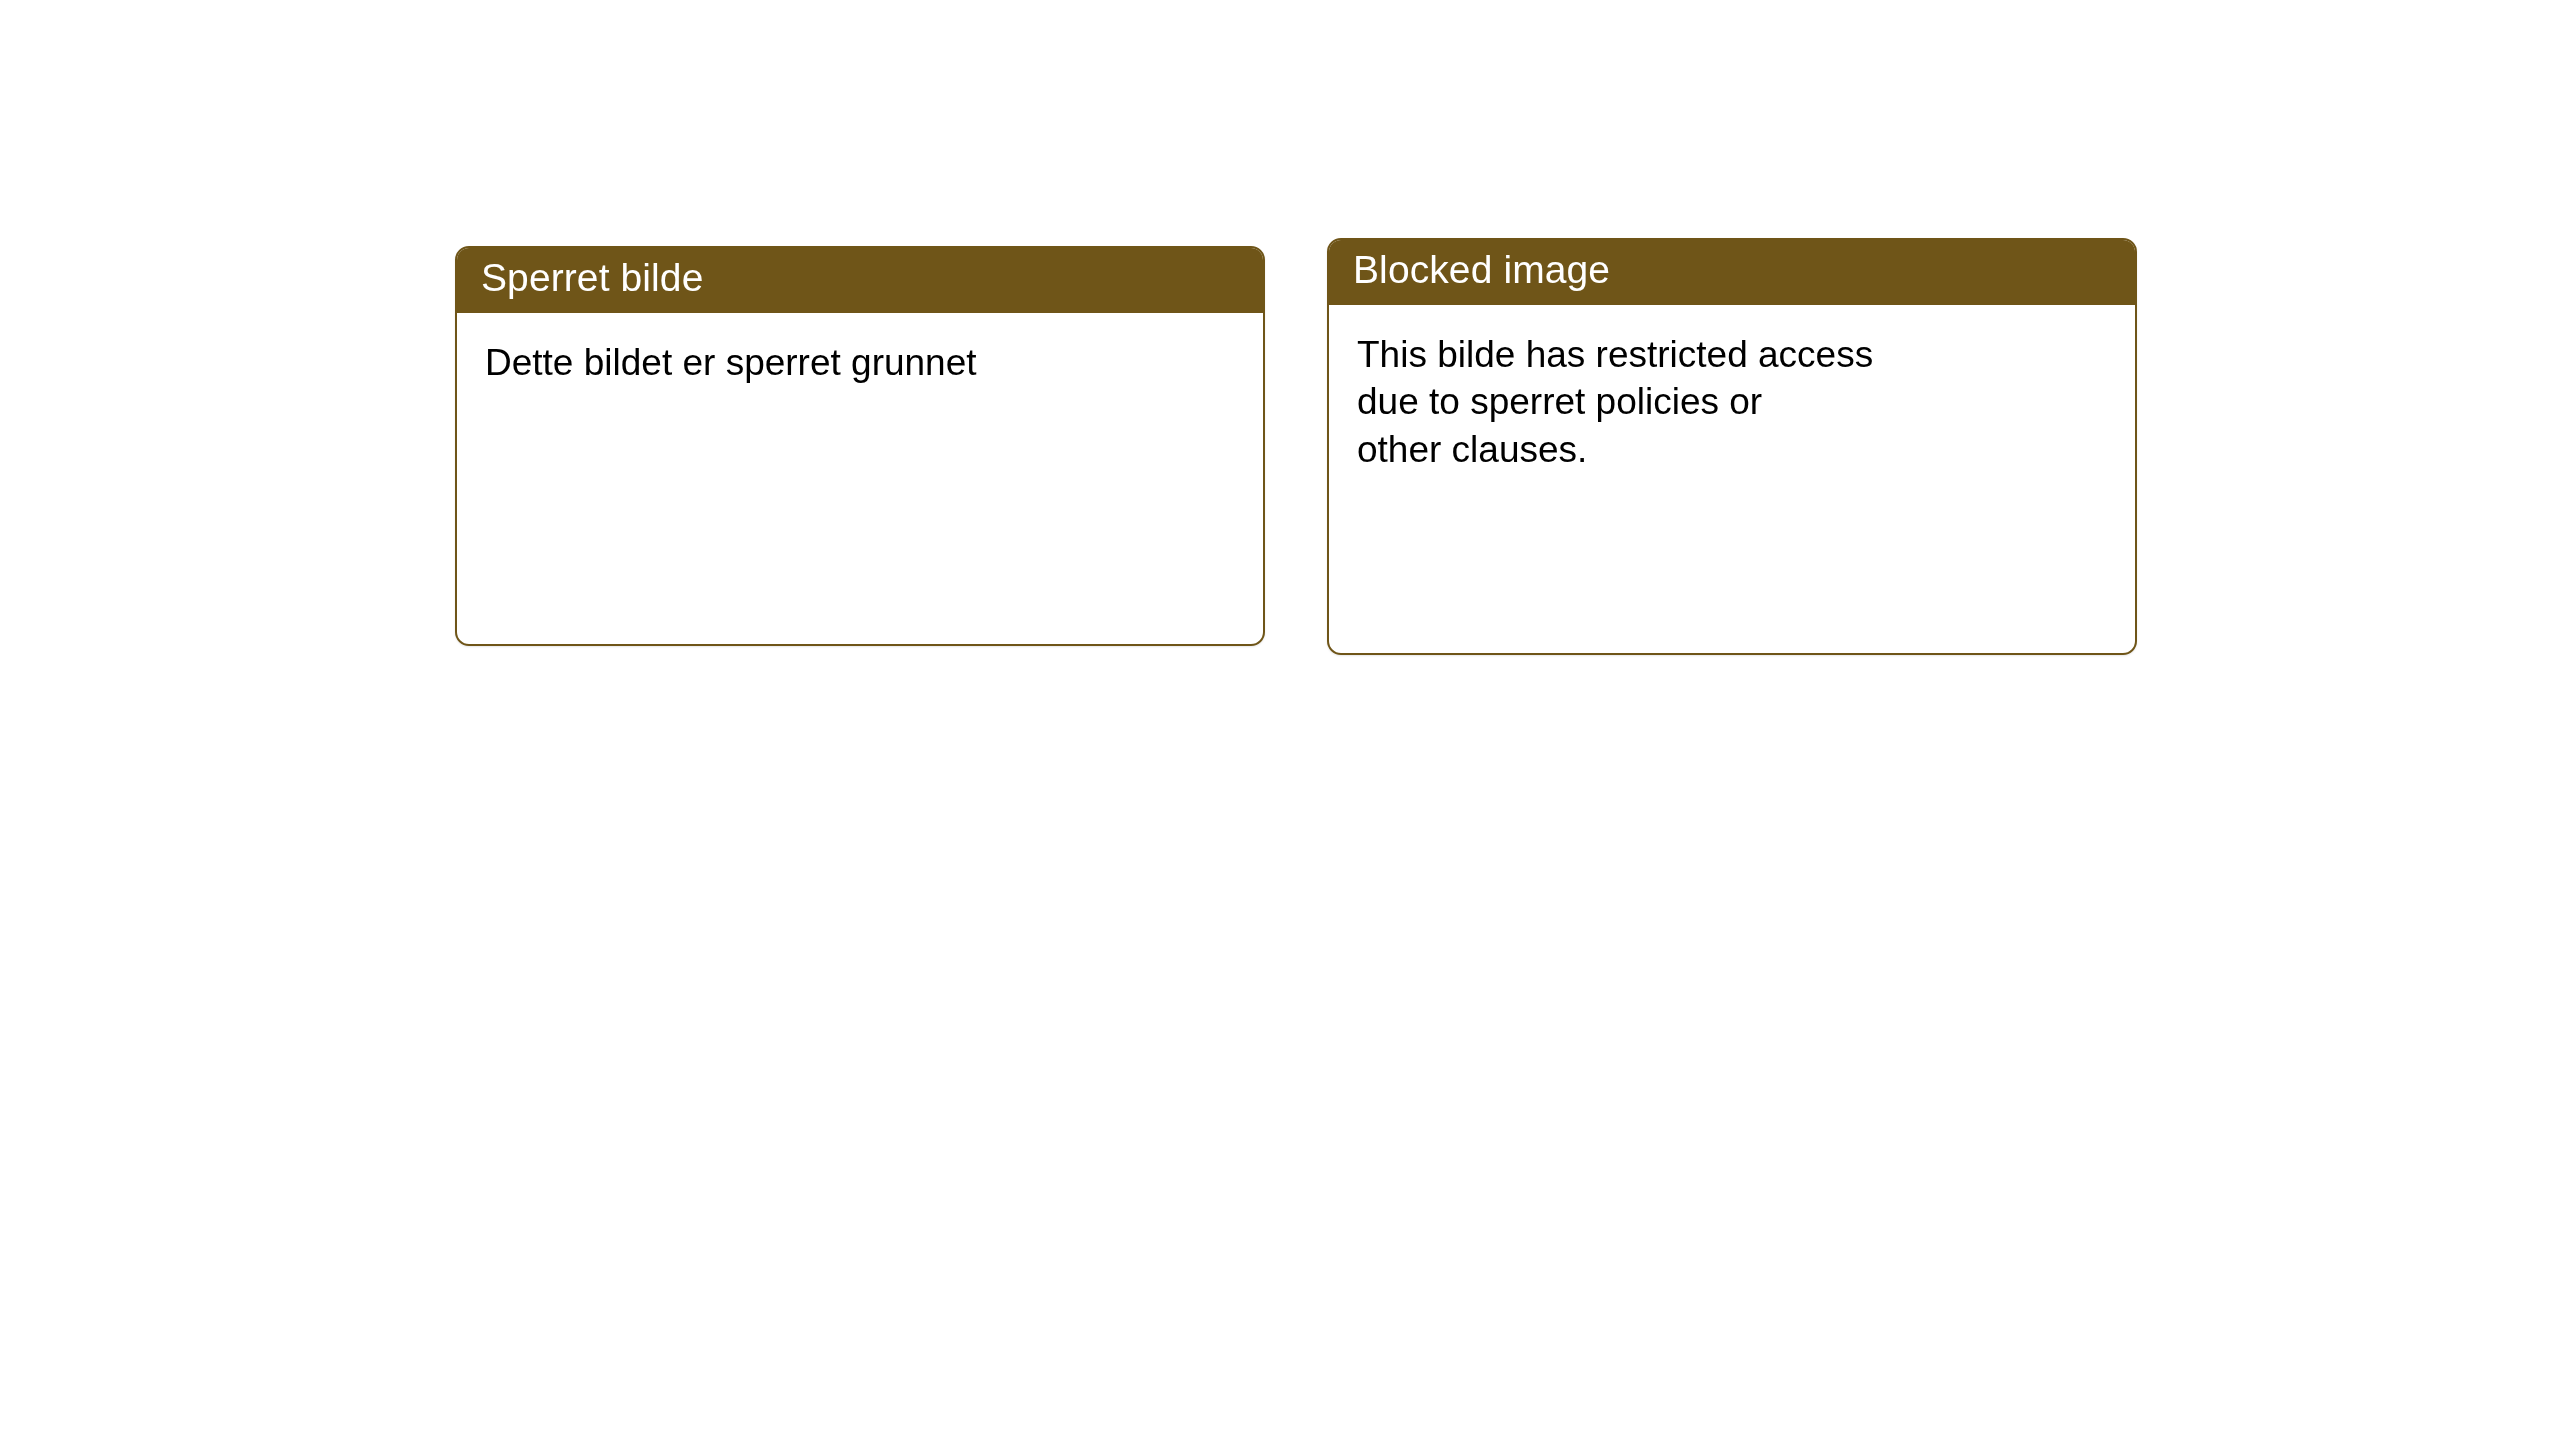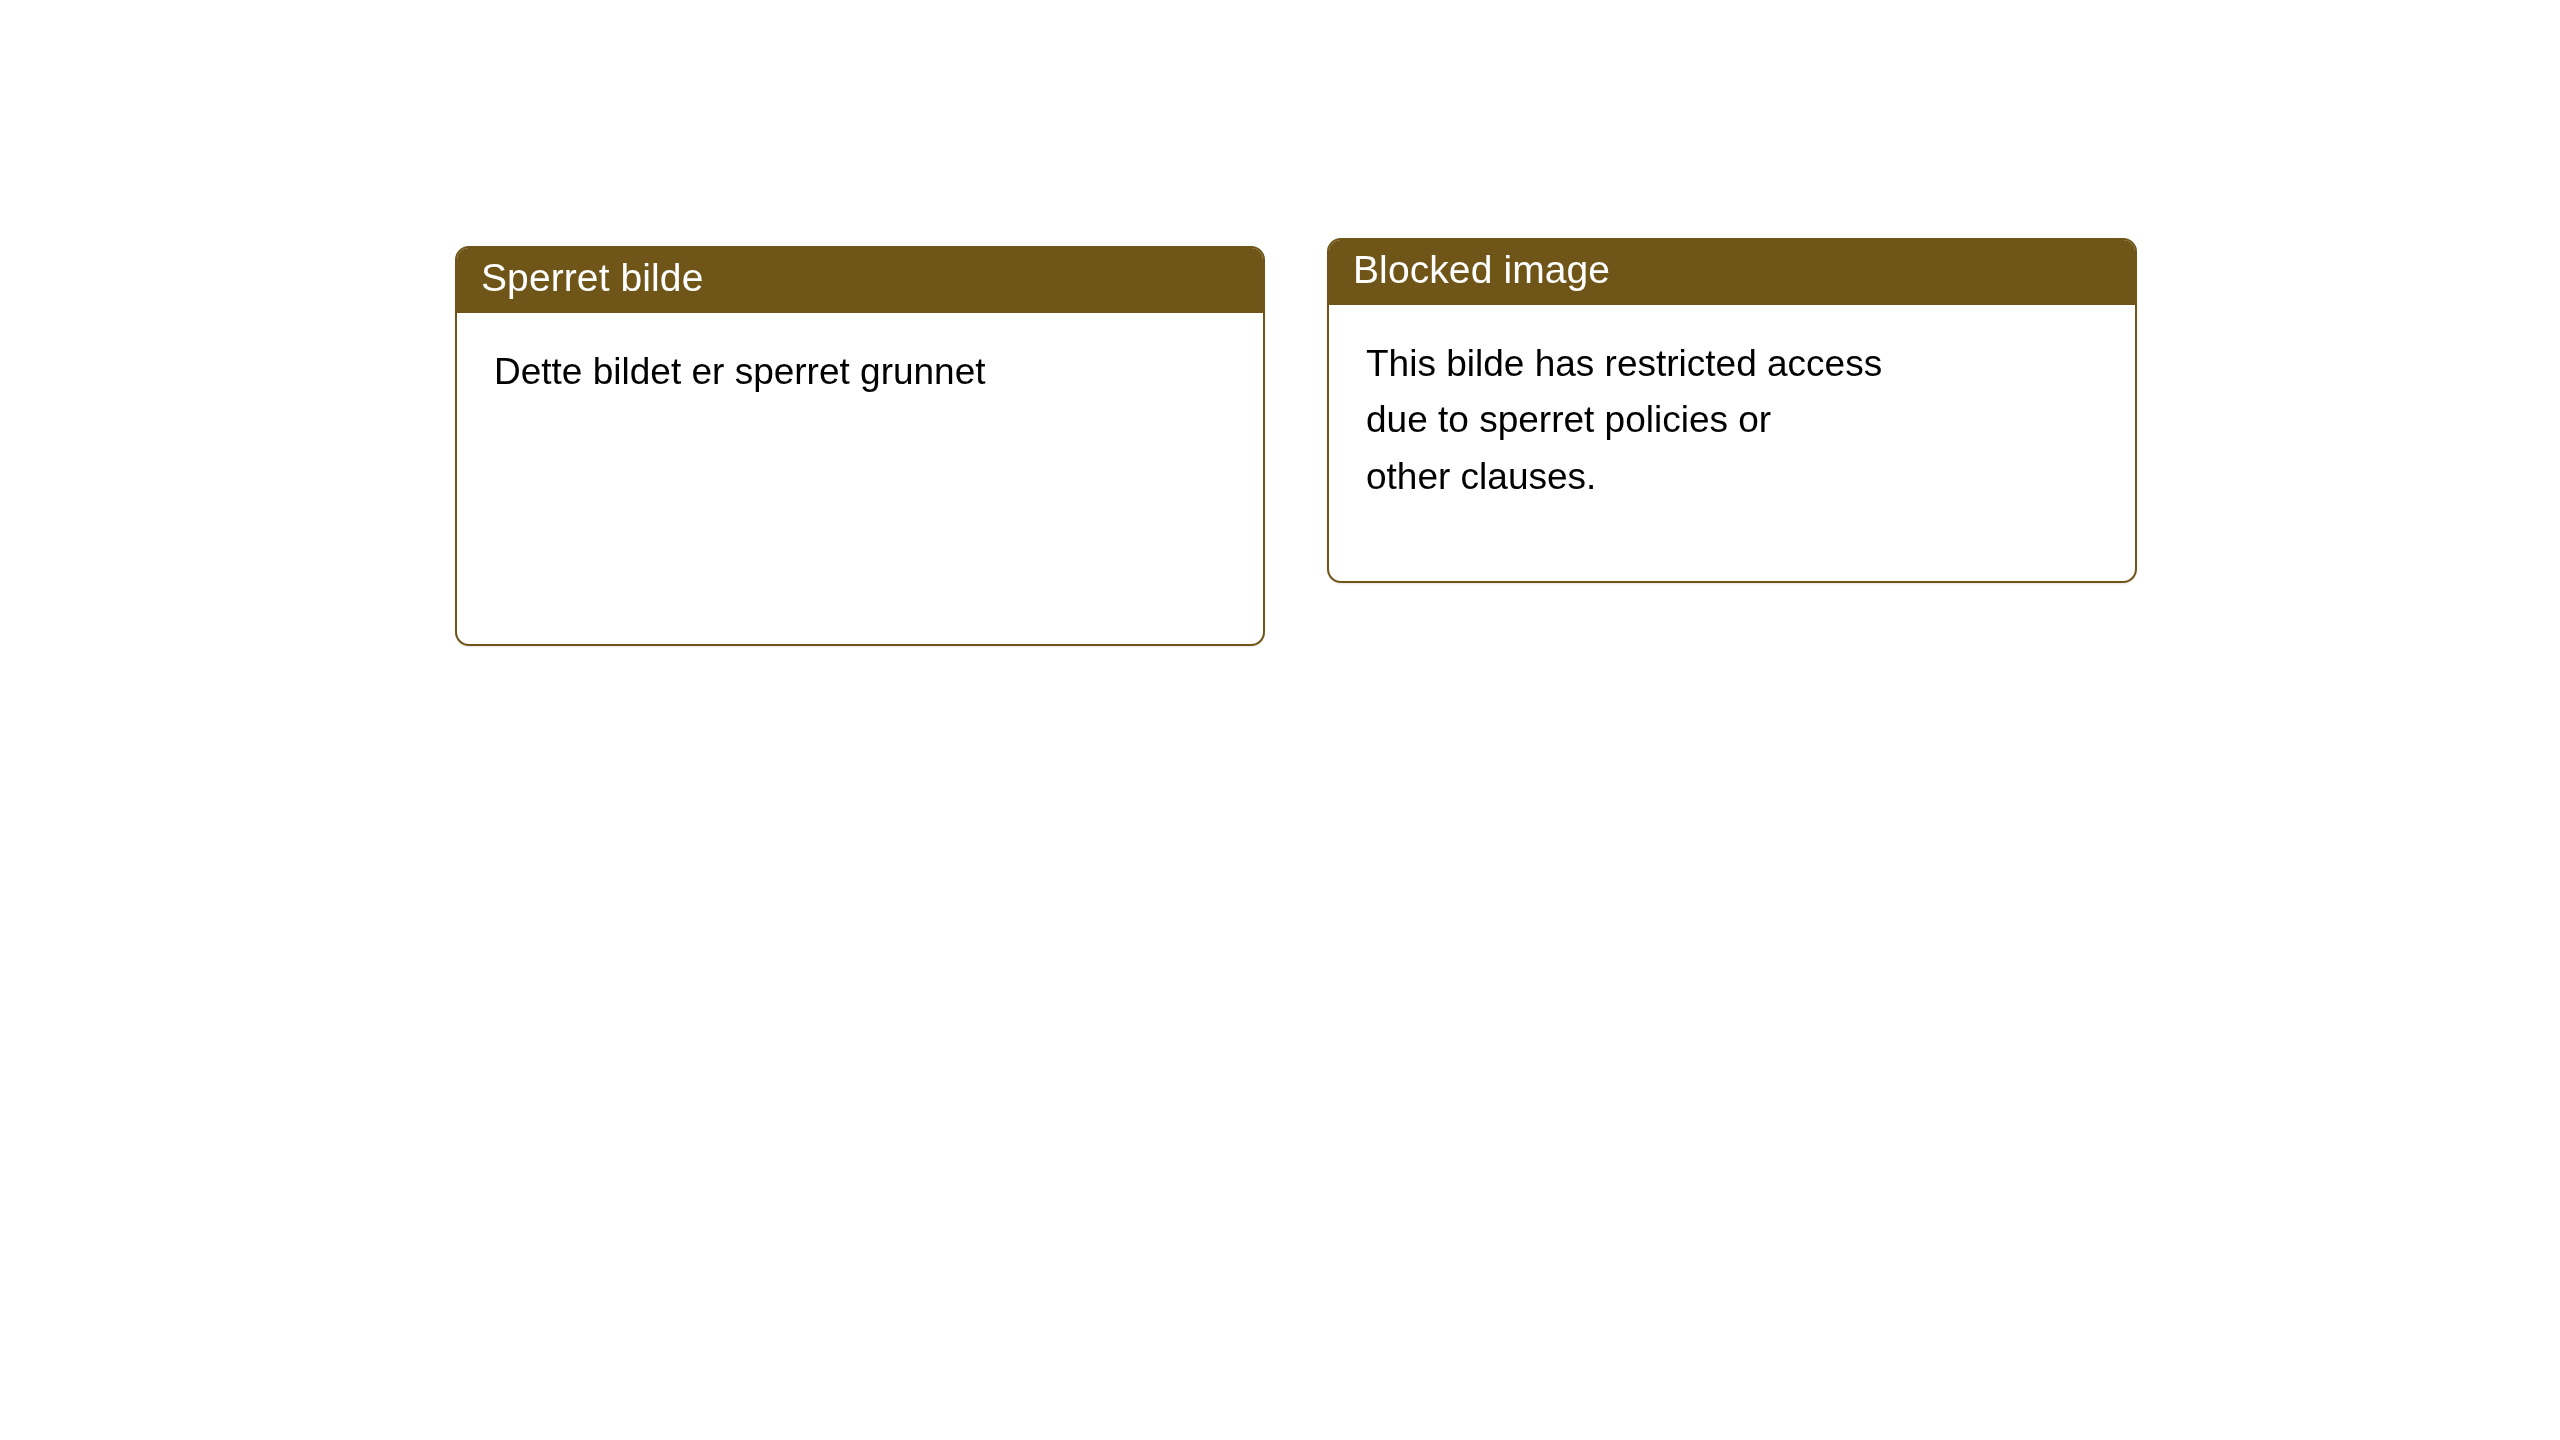--- a/index.html
+++ b/index.html
@@ -43,39 +43,39 @@
   }
   .notice-card .card-body {
     box-sizing: border-box;
     padding: 26px 28px 0 28px;
     color: #000000;
     font-size: 36px;
     line-height: 1.28;
     font-weight: 400;
   }
   .notice-card .card-body p {
-    margin: 9px;
+    margin: 0;
   }
 
   
   #card-no {
     left: 455px;
     top: 246px;
     width: 810px;
     height: 400px;
   }
   #card-no .card-header { font-size: 39px; }
   #card-no .card-body { font-size: 37px; }
 
   
   #card-en {
     left: 1327px;
     top: 238px;
     width: 810px;
-    height: 345px;
+    height: 417px;
   }
   #card-en .card-header { font-size: 39px; }
   #card-en .card-body { font-size: 37px; }
 </style>
 </head>
 <body>
 
 <div class="stage">
 
   <div class="notice-card" id="card-no">

